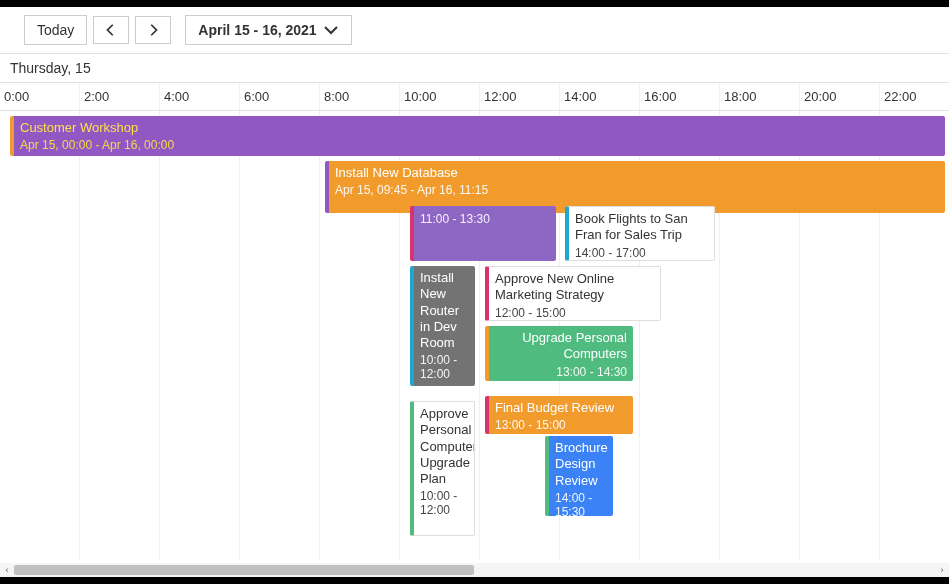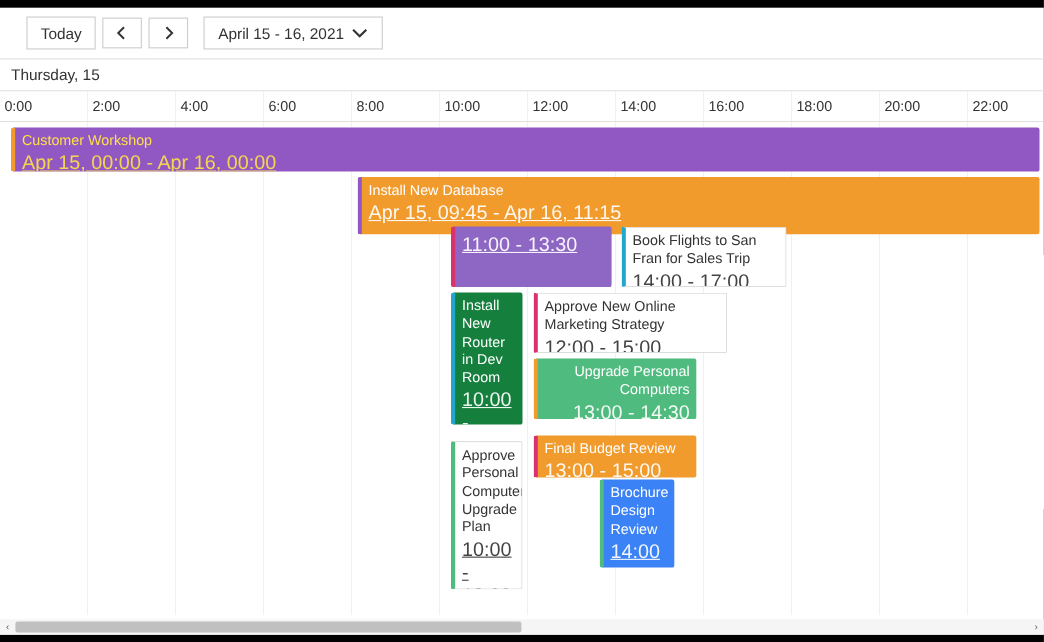--- a/index.html
+++ b/index.html
@@ -2,32 +2,32 @@
 <html><head>
 <meta charset="utf-8">
 <style>
 * { box-sizing: border-box; margin: 0; padding: 0; }
 body { font-family: 'Segoe UI', Arial, sans-serif; background: #000; width: 949px; height: 584px; overflow: hidden; }
 .app { background: #fff; width: 949px; height: 570px; margin-top: 7px; position: relative; }
 .toolbar { display: flex; align-items: center; gap: 6px; padding: 8px 24px; border-bottom: 1px solid #e0e0e0; }
 .btn { border: 1px solid #ccc; background: #fff; border-radius: 0; padding: 6px 12px; font-size: 14px; cursor: pointer; color: #333; display: flex; align-items: center; }
 .btn-icon { padding: 6px 10px; }
 .btn svg { width: 14px; height: 14px; }
-.date-caption { display: flex; align-items: flex-start; gap: 6px; margin-left: 8px; }
+.date-caption { display: flex; align-items: flex-start; gap: 6px; margin-left: 8px; font-weight: bold; }
 .date-caption svg { width: 16px; height: 16px; }
 .day-header { padding: 6px 10px; font-size: 14px; color: #333; border-bottom: 1px solid #e0e0e0; }
 .time-header { display: flex; border-bottom: 1px solid #e0e0e0; }
 .time-cell { flex: 0 0 80px; font-size: 13px; color: #333; padding: 6px 4px; border-right: 1px solid #f0f0f0; }
 .grid-container { position: relative; height: 448px; overflow: hidden; }
 .grid-bg { position: absolute; inset: 0; display: flex; }
 .grid-col { flex: 0 0 80px; border-right: 1px solid #f0f0f0; }
 .events { position: absolute; inset: 0; }
 .event { position: absolute; border-radius: 2px; padding: 4px 6px; font-size: 13px; overflow: hidden; border-left: 4px solid; }
 .event-title { font-weight: 400; line-height: 1.25; }
-.event-time { font-size: 18px; opacity: 0.92; margin-top: 2px; text-decoration: underline; }
+.event-time { font-size: 12px; opacity: 0.92; margin-top: 2px; }
 .scrollbar { position: absolute; bottom: 0; left: 0; right: 0; height: 14px; background: #f5f5f5; display: flex; align-items: center; }
 .scroll-arrow { width: 14px; height: 14px; display: flex; align-items: center; justify-content: center; font-size: 9px; color: #555; cursor: pointer; }
 .scroll-thumb { position: absolute; left: 14px; width: 460px; top: 2px; bottom: 2px; background: #c0c0c0; border-radius: 2px; cursor: pointer; }
 </style>
 </head>
 <body>
 
 <div class="app">
   <div class="toolbar">
     <button class="btn">Today</button>
@@ -90,21 +90,21 @@
           <div class="event-title">Install New Database</div>
           <div class="event-time">Apr 15, 09:45 - Apr 16, 11:15</div>
         </div>
         <div class="event" style="left: 410px; width: 146px; top: 95px; height: 55px; background: rgb(142, 102, 195); border-left-color: rgb(217, 50, 110); color: rgb(255, 255, 255);">
           <div class="event-time">11:00 - 13:30</div>
         </div>
         <div class="event" style="left: 565px; width: 150px; top: 95px; height: 55px; background: rgb(255, 255, 255); border-color: rgb(221, 221, 221) rgb(221, 221, 221) rgb(221, 221, 221) rgb(34, 166, 201); color: rgb(51, 51, 51); border-width: 1px 1px 1px 4px; border-style: solid; border-image: initial;">
           <div class="event-title">Book Flights to San Fran for Sales Trip</div>
           <div class="event-time">14:00 - 17:00</div>
         </div>
-        <div class="event" style="left: 410px; width: 65px; top: 155px; height: 120px; background: #15803d; border-left-color: rgb(34, 166, 201); color: rgb(255, 255, 255);">
+        <div class="event" style="left: 410px; width: 65px; top: 155px; height: 120px; background: #737373; border-left-color: rgb(34, 166, 201); color: rgb(255, 255, 255);">
           <div class="event-title">Install New Router in Dev Room</div>
           <div class="event-time">10:00 - 12:00</div>
         </div>
         <div class="event" style="left: 485px; width: 176px; top: 155px; height: 55px; background: rgb(255, 255, 255); border-color: rgb(221, 221, 221) rgb(221, 221, 221) rgb(221, 221, 221) rgb(217, 50, 110); color: rgb(51, 51, 51); border-width: 1px 1px 1px 4px; border-style: solid; border-image: initial;">
           <div class="event-title">Approve New Online Marketing Strategy</div>
           <div class="event-time">12:00 - 15:00</div>
         </div>
         <div class="event" style="left: 485px; width: 148px; top: 215px; height: 55px; background: rgb(79, 187, 126); border-left-color: rgb(242, 155, 45); color: rgb(255, 255, 255); text-align: right;">
           <div class="event-title">Upgrade Personal Computers</div>
           <div class="event-time">13:00 - 14:30</div>

